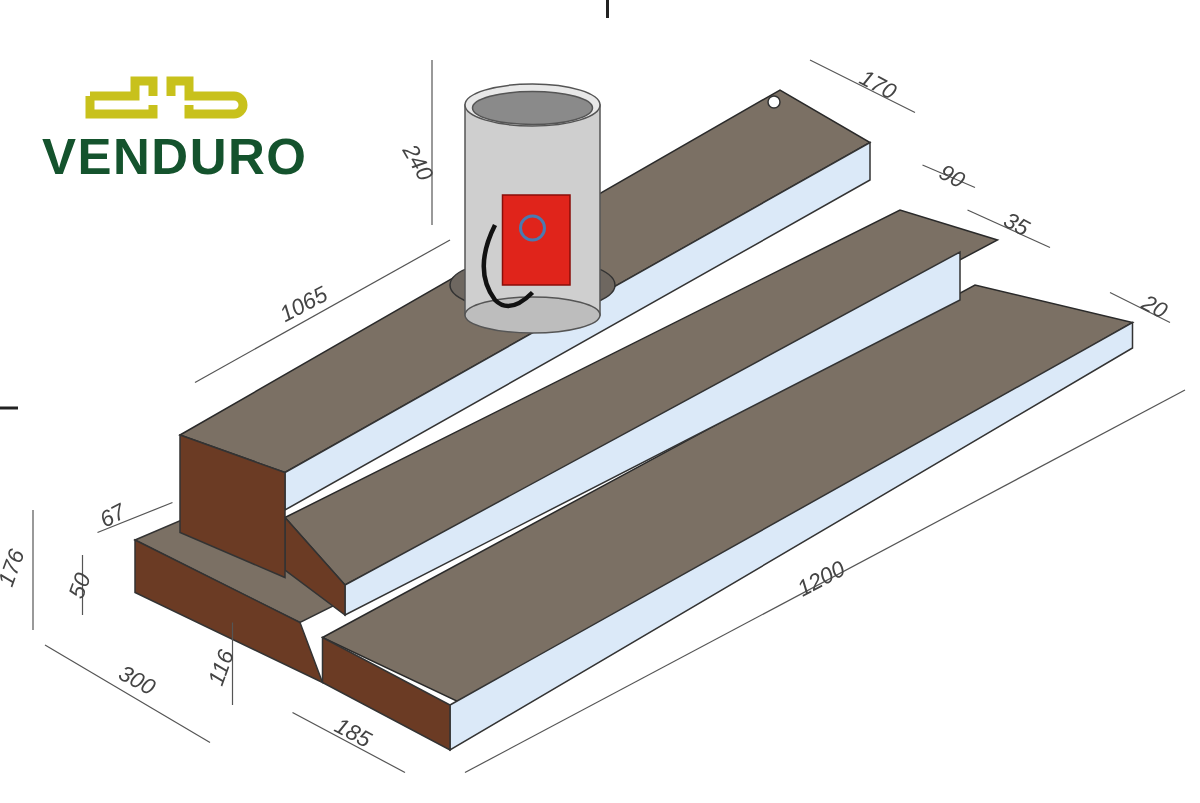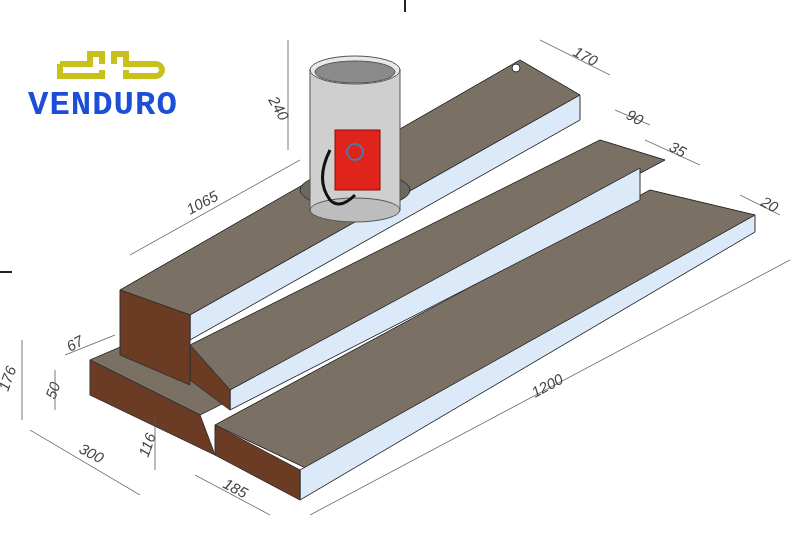--- a/index.html
+++ b/index.html
@@ -1,19 +1,19 @@
 <!DOCTYPE html>
 <html><head>
 <meta charset="utf-8">
 <style>
   html, body { margin:0; padding:0; background:#ffffff; }
   body { width:800px; height:535px; position:relative; overflow:hidden; font-family:"Liberation Sans", sans-serif; }
   #stage { position:absolute; left:0; top:0; width:800px; height:535px; }
   .logo { position:absolute; left:22px; top:40px; width:180px; height:90px; }
-  .logo-text { position:absolute; left:6px; top:46px; font-family:Liberation Mono, monospace; font-weight:bold; font-size:34px; letter-spacing:1px; color:#1d4ed8; }
+  .logo-text { position:absolute; left:6px; top:46px; font-family:Liberation Sans, sans-serif; font-weight:bold; font-size:34px; letter-spacing:1px; color:#14532d; }
   .dim { font-family:"Liberation Sans", sans-serif; font-size:15px; fill:#444; font-style:italic; }
 </style>
 </head>
 <body>
 
 <div id="stage">
 
   <div class="logo">
     <svg width="180" height="40" style="position:absolute;left:0;top:0">
       <path d="M38 24 H68 V14 H80 V24 M92 24 V14 H104 V24 H134 a6 6 0 0 1 0 12 H104 V30 M80 30 V36 H38 V24" fill="none" stroke="#c8c11c" stroke-width="6" stroke-linejoin="miter"></path>

